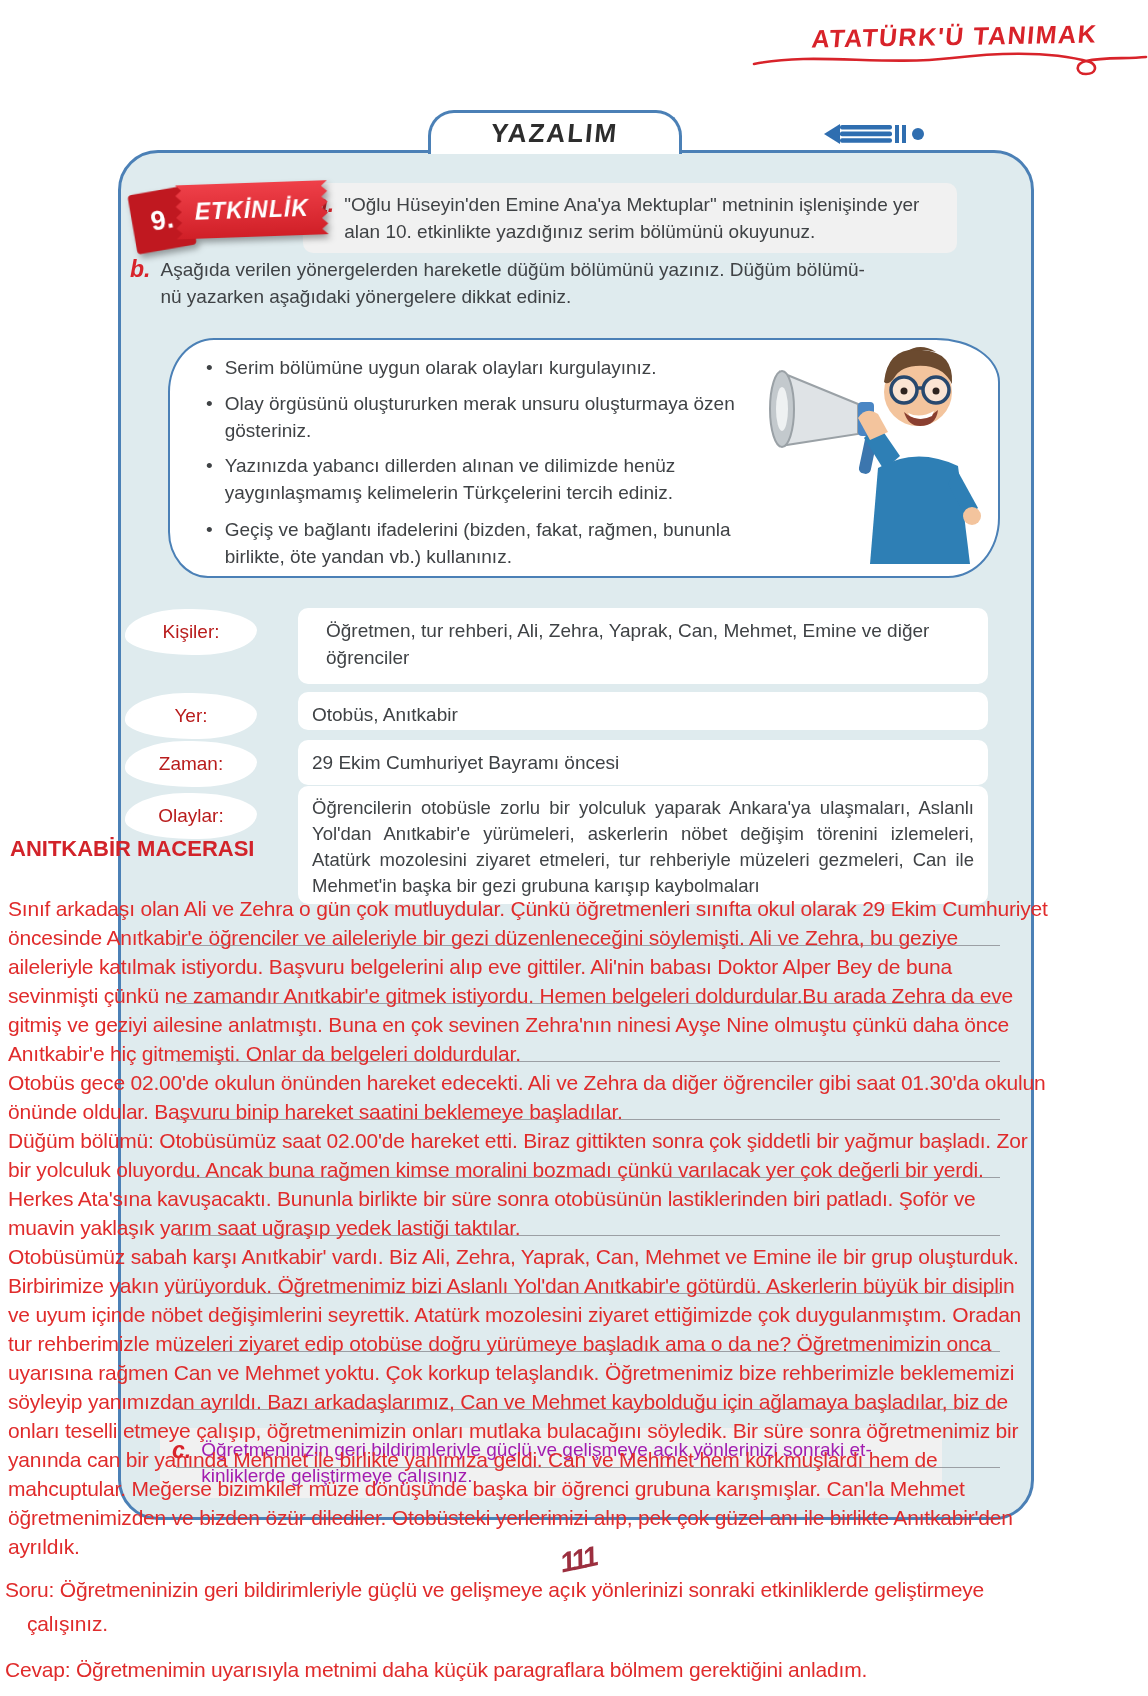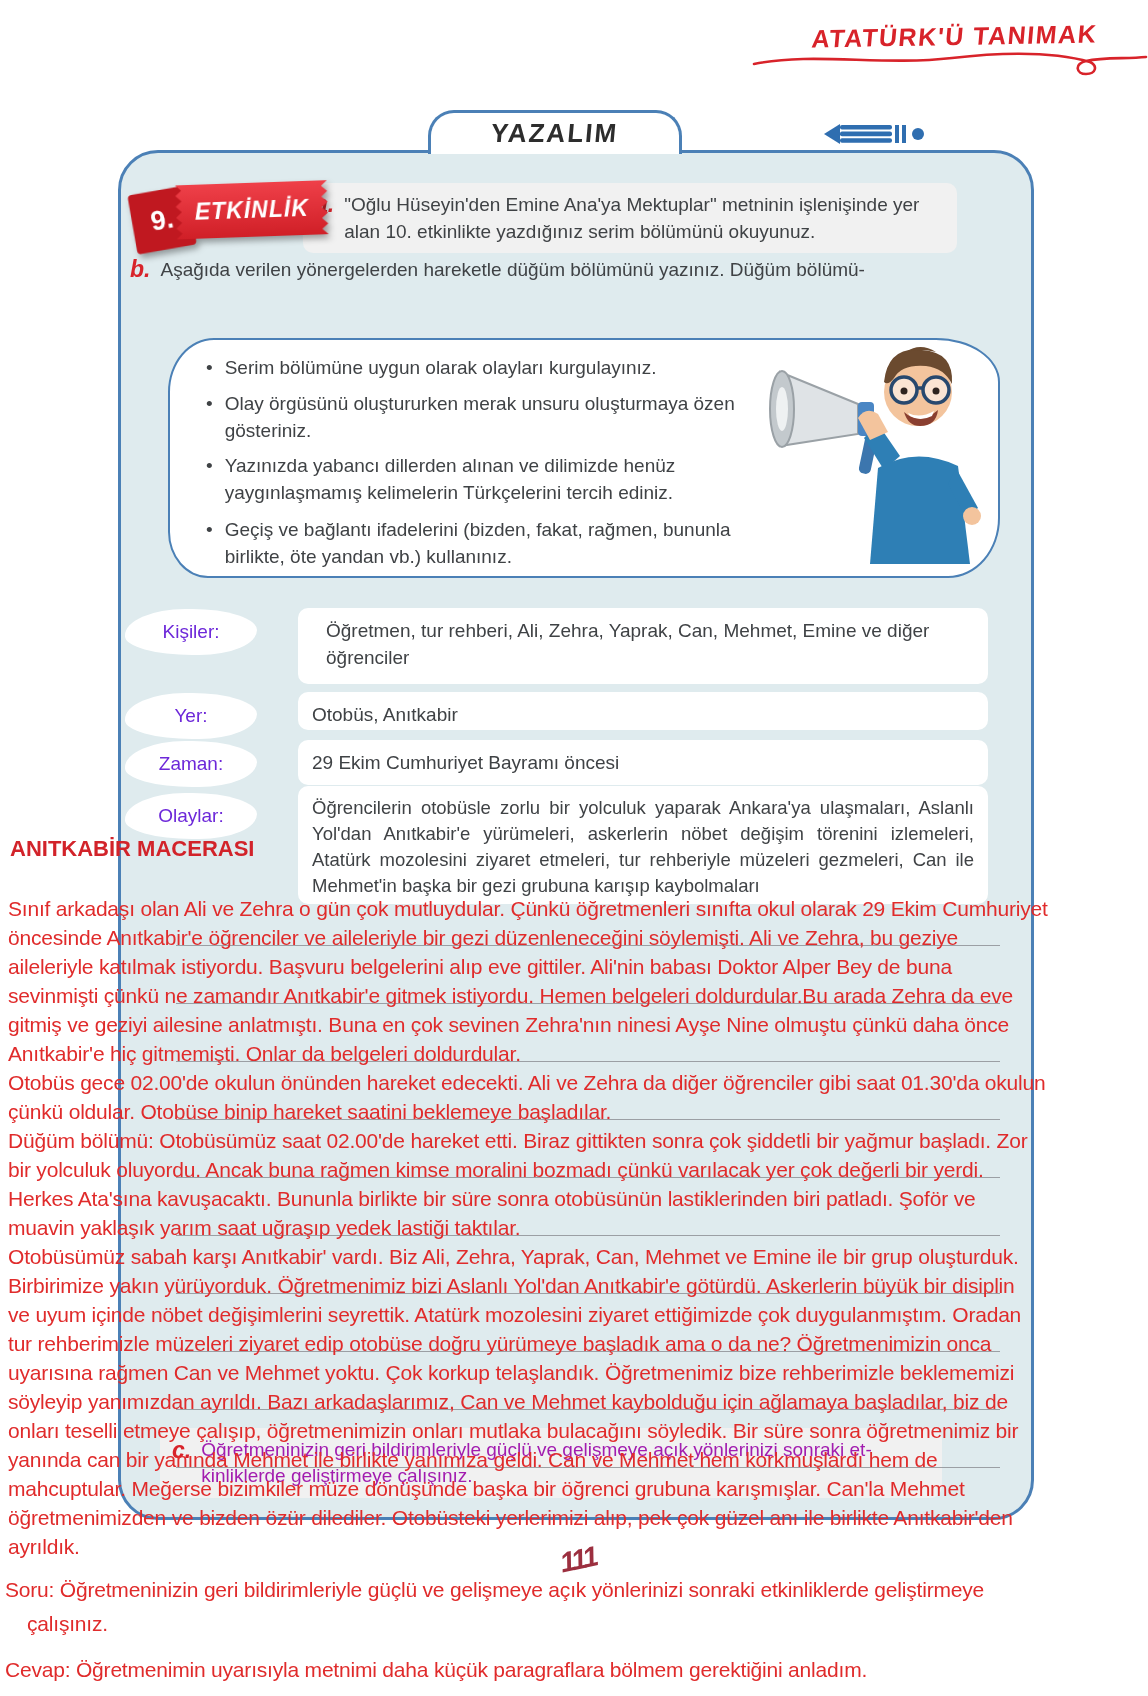--- a/index.html
+++ b/index.html
@@ -41,21 +41,21 @@
   .bullets-bubble{left:168px;top:338px;width:832px;height:240px;background:#ffffff;
     border:2.5px solid #4b80b6;box-sizing:border-box;z-index:1;
     border-radius:46px 64px 52px 40px / 54px 44px 60px 46px;}
   .bullet{position:absolute;display:flex;gap:12px;width:586px;}
   .bullet .dot{color:#3f4245;font-size:19px;line-height:27px;}
   .boy{position:absolute;right:4px;top:-12px;z-index:2;}
 
   
   .chip{left:128px;width:126px;height:40px;background:#ffffff;z-index:1;
     border-radius:48% 52% 46% 54% / 62% 48% 58% 42%;display:flex;align-items:center;
-    justify-content:center;font-size:19px;color:#6d28d9;box-shadow:0 0 0 3px #ffffff;}
+    justify-content:center;font-size:19px;color:#b91c1c;box-shadow:0 0 0 3px #ffffff;}
   .vbox{left:298px;width:690px;background:#ffffff;border-radius:10px;z-index:1;
     padding:9px 14px;box-sizing:border-box;font-size:19px;line-height:27px;color:#3f4245;}
   .vbox.just{text-align:justify;font-size:18.5px;line-height:26px;}
 
   .cbox{left:160px;top:1428px;width:782px;background:#f1f1f1;border-radius:12px;z-index:1;
     padding:9px 14px 9px 12px;box-sizing:border-box;display:flex;gap:10px;}
   .cbox .txt{font-size:19px;line-height:26px;color:#a21caf;}
 
   .ruled{left:176px;width:824px;height:0;border-top:1.5px solid #8f9296;z-index:2;opacity:.85;}
 
@@ -97,20 +97,21 @@
 
 <div class="abs abox">
   <span class="letter">a.</span>
   <span class="txt">"Oğlu Hüseyin'den Emine Ana'ya Mektuplar" metninin işlenişinde yer alan 10. etkinlikte yazdığınız serim bölümünü okuyunuz.</span>
 </div>
 
 <div class="abs brow">
   <span class="letter">b.</span>
   <span class="txt">
     <span>Aşağıda verilen yönergelerden hareketle düğüm bölümünü yazınız. Düğüm bölümü-</span><br>
+    <span>nü yazarken aşağıdaki yönergelere dikkat ediniz.</span>
   </span>
 </div>
 
 <div class="abs bullets-bubble">
   <div class="bullet" style="left:36px;top:14px;">
       <span class="dot">•</span>
       <span class="txt">Serim bölümüne uygun olarak olayları kurgulayınız.</span>
     </div>
   <div class="bullet" style="left:36px;top:50px;">
       <span class="dot">•</span>
@@ -191,21 +192,21 @@
 
 <div class="abs answer-title">ANITKABİR MACERASI</div>
 
 <div class="abs red red-line" style="top:897px;">Sınıf arkadaşı olan Ali ve Zehra o gün çok mutluydular. Çünkü öğretmenleri sınıfta okul olarak 29 Ekim Cumhuriyet</div>
 <div class="abs red red-line" style="top:926px;">öncesinde Anıtkabir'e öğrenciler ve aileleriyle bir gezi düzenleneceğini söylemişti. Ali ve Zehra, bu geziye</div>
 <div class="abs red red-line" style="top:955px;">aileleriyle katılmak istiyordu. Başvuru belgelerini alıp eve gittiler. Ali'nin babası Doktor Alper Bey de buna</div>
 <div class="abs red red-line" style="top:984px;">sevinmişti çünkü ne zamandır Anıtkabir'e gitmek istiyordu. Hemen belgeleri doldurdular.Bu arada Zehra da eve</div>
 <div class="abs red red-line" style="top:1013px;">gitmiş ve geziyi ailesine anlatmıştı. Buna en çok sevinen Zehra'nın ninesi Ayşe Nine olmuştu çünkü daha önce</div>
 <div class="abs red red-line" style="top:1042px;">Anıtkabir'e hiç gitmemişti. Onlar da belgeleri doldurdular.</div>
 <div class="abs red red-line" style="top:1071px;">Otobüs gece 02.00'de okulun önünden hareket edecekti. Ali ve Zehra da diğer öğrenciler gibi saat 01.30'da okulun</div>
-<div class="abs red red-line" style="top:1100px;">çünkü oldular. Otobüse binip hareket saatini beklemeye başladılar.</div>
+<div class="abs red red-line" style="top:1100px;">önünde oldular. Başvuru binip hareket saatini beklemeye başladılar.</div>
 <div class="abs red red-line" style="top:1129px;">Düğüm bölümü: Otobüsümüz saat 02.00'de hareket etti. Biraz gittikten sonra çok şiddetli bir yağmur başladı. Zor</div>
 <div class="abs red red-line" style="top:1158px;">bir yolculuk oluyordu. Ancak buna rağmen kimse moralini bozmadı çünkü varılacak yer çok değerli bir yerdi.</div>
 <div class="abs red red-line" style="top:1187px;">Herkes Ata'sına kavuşacaktı. Bununla birlikte bir süre sonra otobüsünün lastiklerinden biri patladı. Şoför ve</div>
 <div class="abs red red-line" style="top:1216px;">muavin yaklaşık yarım saat uğraşıp yedek lastiği taktılar.</div>
 <div class="abs red red-line" style="top:1245px;">Otobüsümüz sabah karşı Anıtkabir' vardı. Biz Ali, Zehra, Yaprak, Can, Mehmet ve Emine ile bir grup oluşturduk.</div>
 <div class="abs red red-line" style="top:1274px;">Birbirimize yakın yürüyorduk. Öğretmenimiz bizi Aslanlı Yol'dan Anıtkabir'e götürdü. Askerlerin büyük bir disiplin</div>
 <div class="abs red red-line" style="top:1303px;">ve uyum içinde nöbet değişimlerini seyrettik. Atatürk mozolesini ziyaret ettiğimizde çok duygulanmıştım. Oradan</div>
 <div class="abs red red-line" style="top:1332px;">tur rehberimizle müzeleri ziyaret edip otobüse doğru yürümeye başladık ama o da ne? Öğretmenimizin onca</div>
 <div class="abs red red-line" style="top:1361px;">uyarısına rağmen Can ve Mehmet yoktu. Çok korkup telaşlandık. Öğretmenimiz bize rehberimizle beklememizi</div>
 <div class="abs red red-line" style="top:1390px;">söyleyip yanımızdan ayrıldı. Bazı arkadaşlarımız, Can ve Mehmet kaybolduğu için ağlamaya başladılar, biz de</div>

